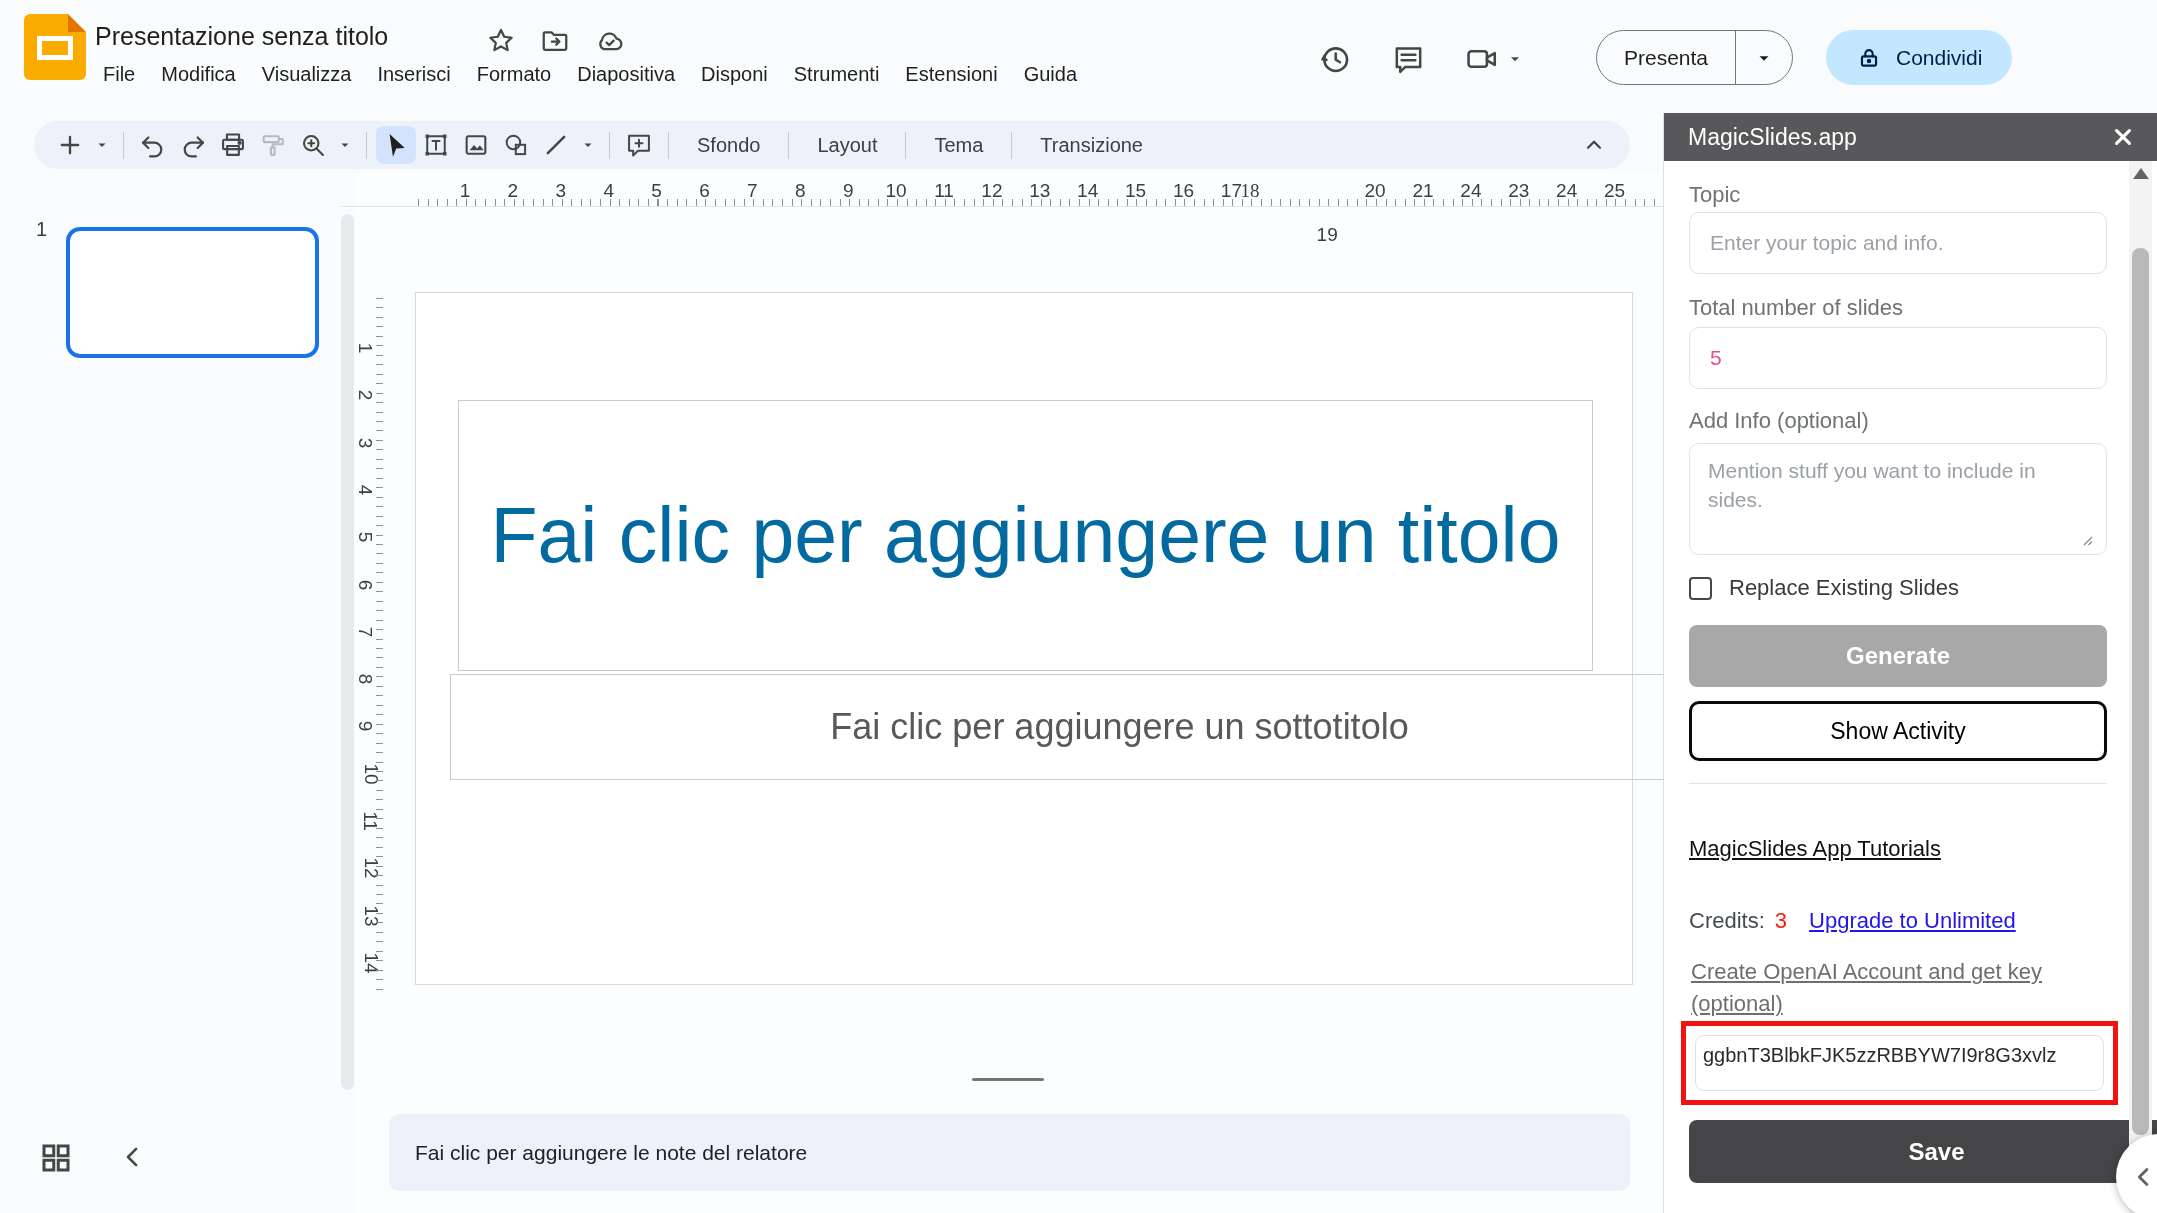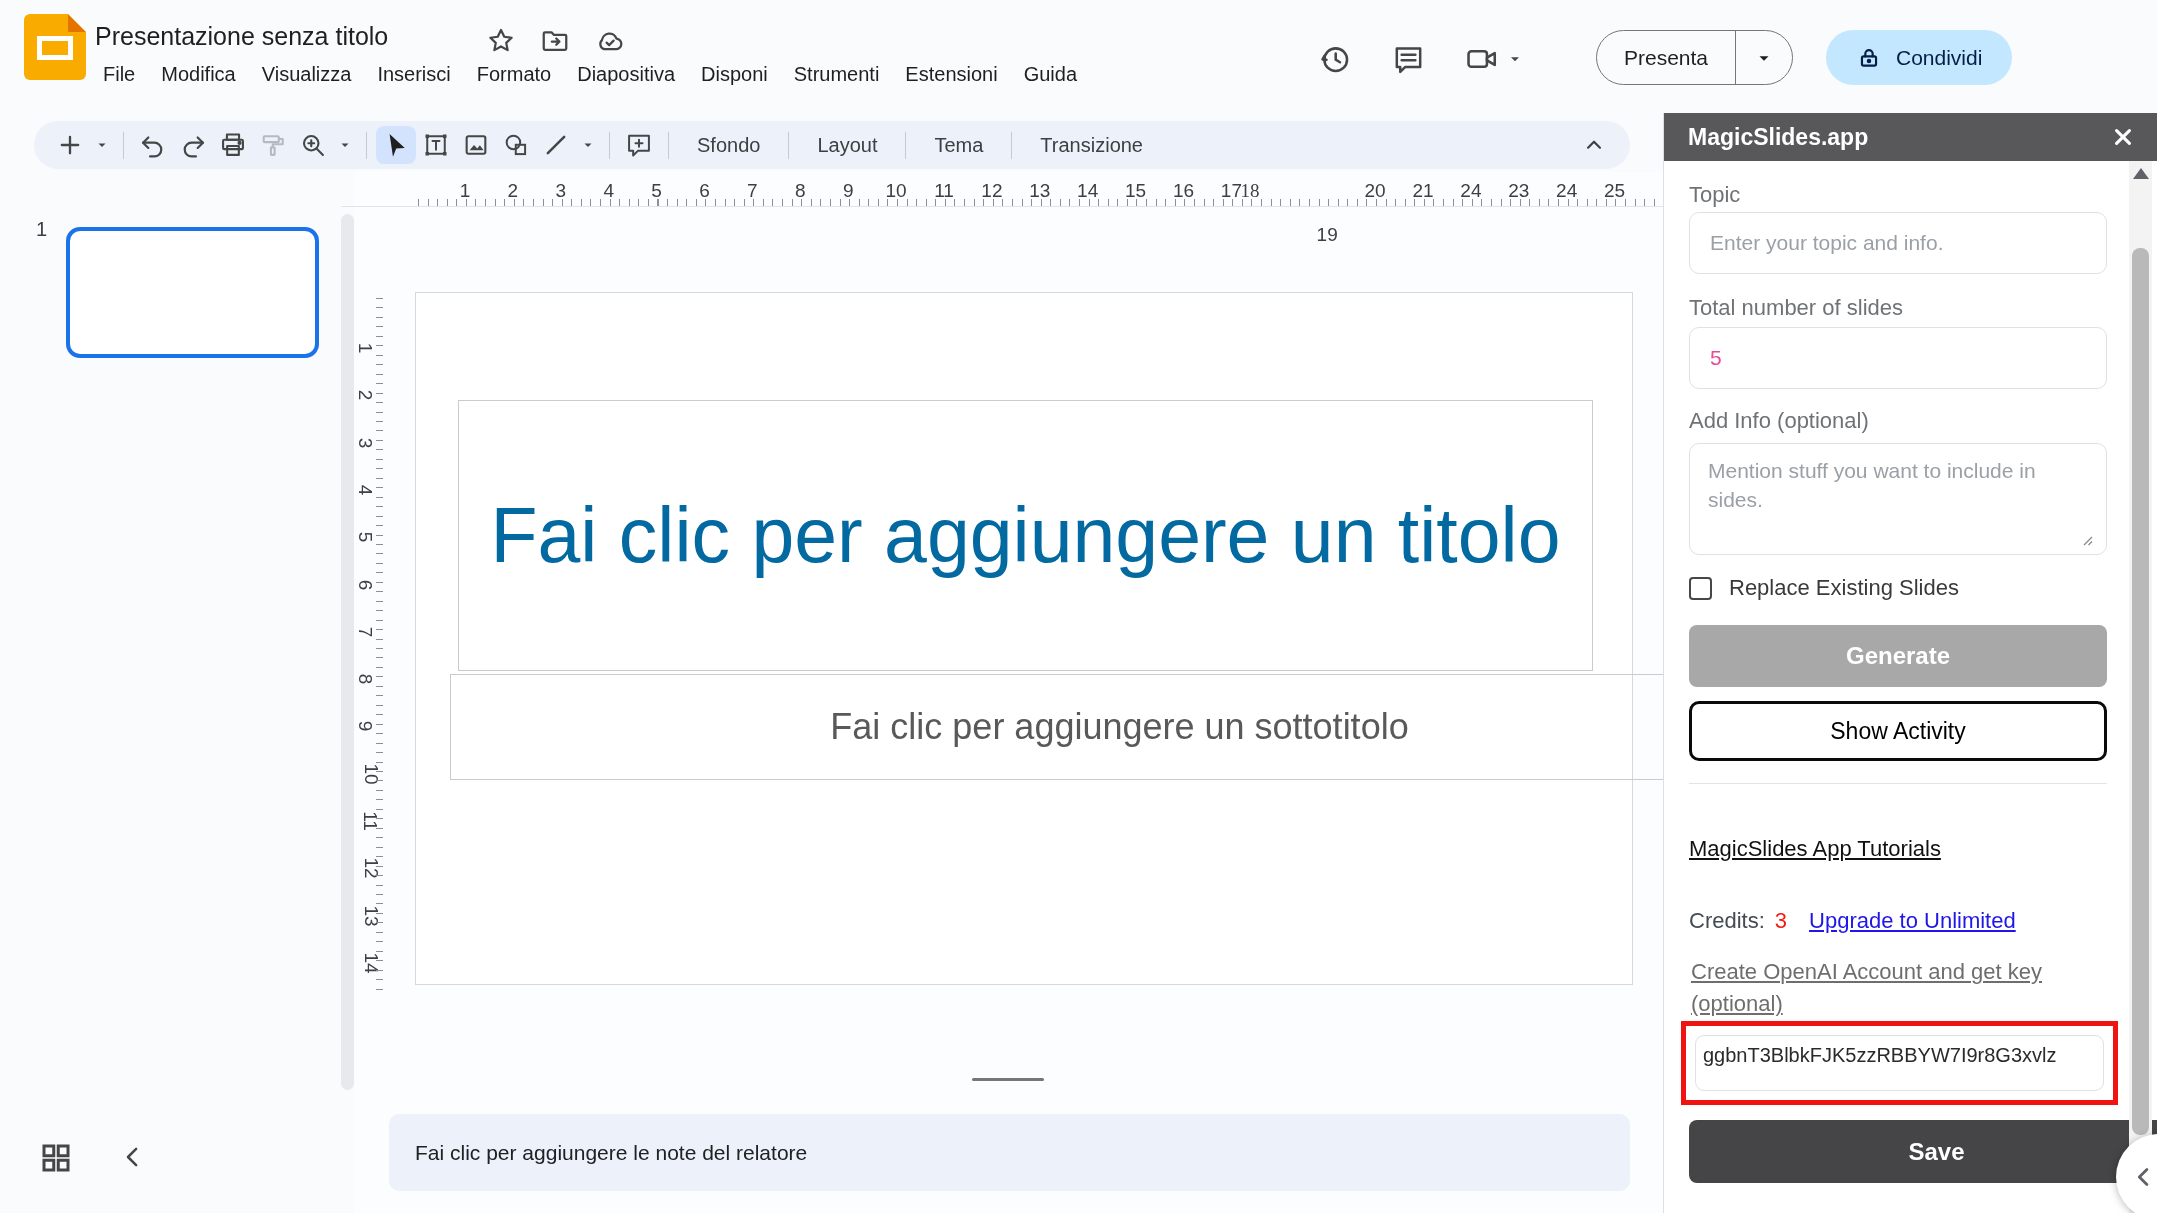--- a/index.html
+++ b/index.html
@@ -70,21 +70,21 @@
   .notes-handle{left:972px;top:1078px;width:72px;height:3px;background:#747775;border-radius:2px}
   .notes{left:389px;top:1114px;width:1241px;height:77px;background:var(--notesBg,#edf2fa);border-radius:10px;
          display:flex;align-items:center;padding-left:26px;font-size:21px;color:#202124}
   .grid-btn{left:38px;top:1140px;color:#444746}
   .back-btn{left:118px;top:1142px;color:#444746}
 
   
   .panel{left:1663px;top:113px;width:494px;height:1100px;background:#fff;border-left:1px solid #dcdfe3}
   .panel-header{left:0;top:0;width:494px;height:48px;background:var(--panelHeader,#58585a);
                 display:flex;align-items:center;justify-content:space-between;padding:0 24px}
-  .panel-title{color:#fff;font-size:23px;font-weight:700}
+  .panel-title{color:#fff;font-size:23px;font-weight:400}
   .panel-close{color:#fff;display:flex;align-items:center}
   .plabel{position:absolute;left:25px;font-size:22px;color:#6f7376}
   .pinput{position:absolute;left:25px;width:418px;height:62px;border:1.5px solid #dfe1e4;border-radius:10px;
           font-size:21px;color:#ec4899;padding:0 20px;background:#fff;outline:none;font-family:"Liberation Sans",sans-serif}
   .pinput::placeholder,.ptext::placeholder{color:#9aa0a6;opacity:1}
   .ptext{position:absolute;left:25px;top:330px;width:418px;height:112px;border:1.5px solid #dfe1e4;border-radius:10px;
          font-size:21px;color:#333;padding:12px 18px;resize:none;outline:none;line-height:1.4;
          font-family:"Liberation Sans",sans-serif}
   .resize-glyph{left:414px;top:418px;color:#8a8a8a}
   .chk-row{left:25px;top:462px;display:flex;align-items:center;gap:17px}

